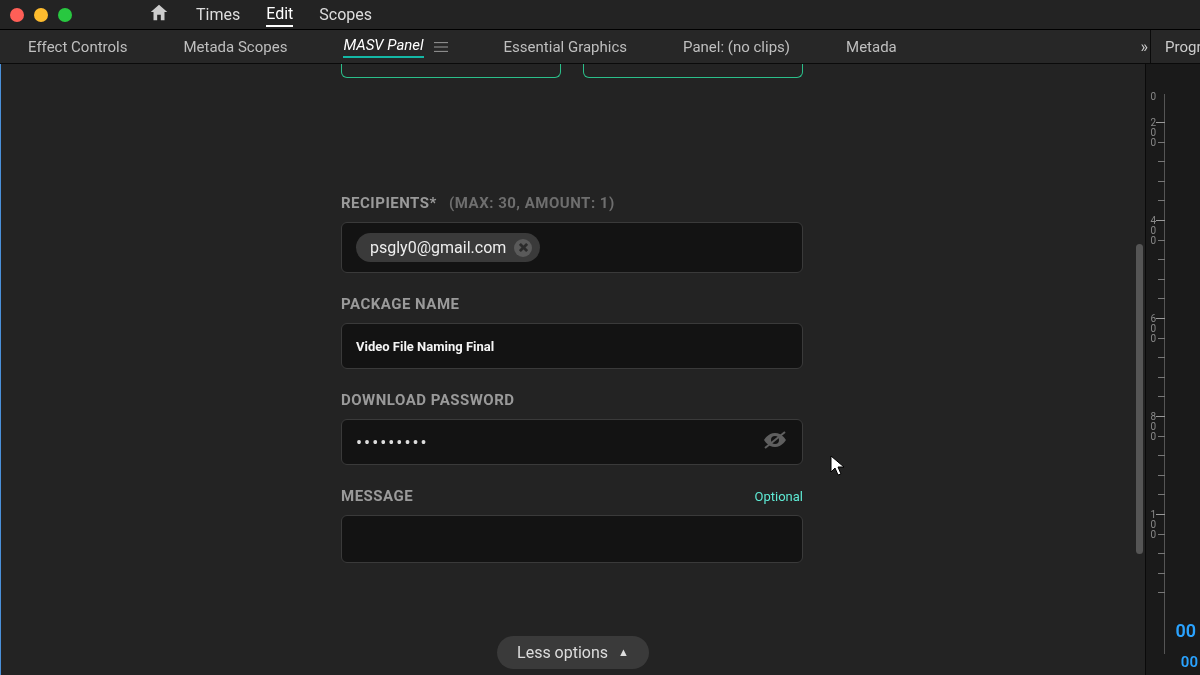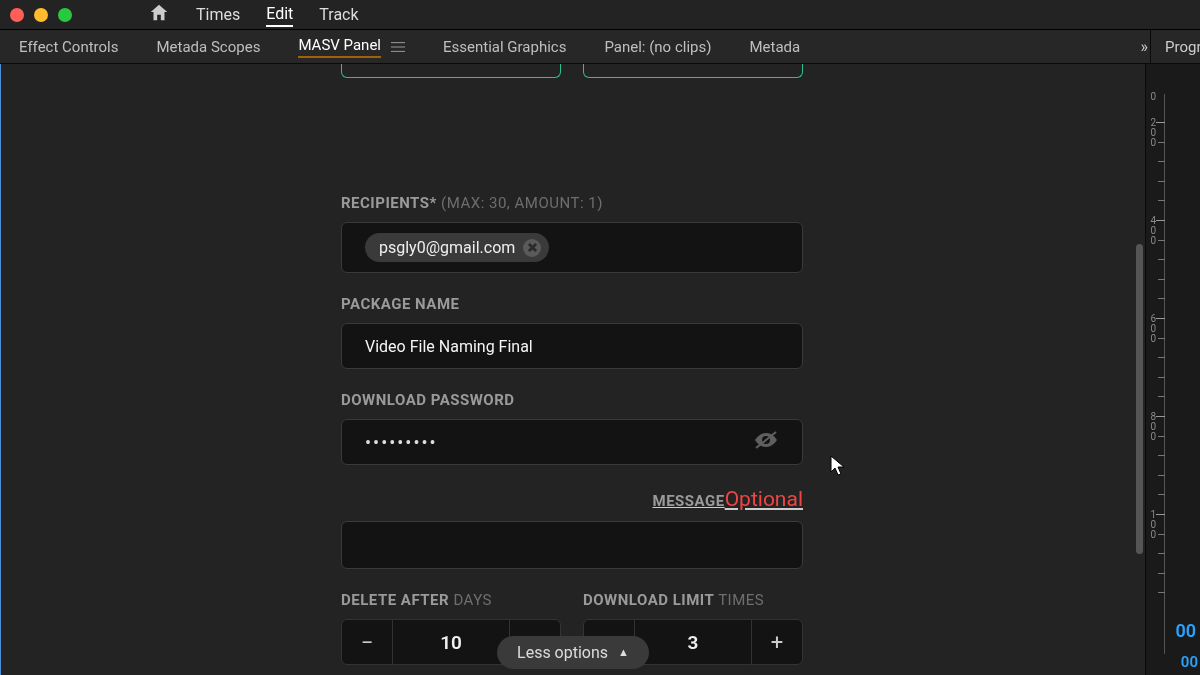--- a/index.html
+++ b/index.html
@@ -11,23 +11,23 @@
   .dot { width: 14px; height: 14px; border-radius: 50%; }
   .dot.red { background: #ff5f57; }
   .dot.yellow { background: #febc2e; }
   .dot.green { background: #28c840; }
   .home-icon svg { width: 22px; height: 22px; fill: #ccc; }
   .menu-item { font-size: 16px; color: #ddd; cursor: pointer; padding: 2px 0; }
   .menu-item.active { color: #fff; border-bottom: 2px solid #fff; }
 
   
   .panel-tabs { height: 34px; background: #272727; display: flex; align-items: center; border-bottom: 1px solid #0a0a0a; position: relative; }
-  .panel-tab { font-size: 15px; color: #bfbfbf; padding: 0 19px; height: 100%; display: flex; align-items: center; cursor: pointer; white-space: nowrap; }
+  .panel-tab { font-size: 15px; color: #bfbfbf; padding: 0 28px; height: 100%; display: flex; align-items: center; cursor: pointer; white-space: nowrap; }
   .panel-tab.active { color: #fff; }
-  .panel-tab.active .tab-label { border-bottom: 2px solid #a16207; padding-bottom: 2px; }
+  .panel-tab.active .tab-label { border-bottom: 2px solid #14b8a6; padding-bottom: 2px; font-style: italic; }
   .panel-tab .burger { margin-left: 10px; display: inline-flex; }
   .panel-tab .burger svg { width: 14px; height: 12px; stroke: #aaa; }
   .tabs-chevrons { position: absolute; right: 56px; top: 0; height: 100%; display: flex; align-items: center; color: #ccc; font-size: 16px; letter-spacing: -4px; cursor: pointer; }
   .right-tab { position: absolute; left: 1150px; top: 0; height: 100%; display: flex; align-items: center; font-size: 15px; color: #ccc; padding-left: 14px; border-left: 1px solid #0a0a0a; }
 
   
   .main { position: absolute; top: 64px; left: 0; width: 1145px; height: 611px; background: #232323; border-left: 1px solid #4a90d9; }
   .scrollbar { position: absolute; right: 2px; top: 180px; width: 7px; height: 310px; background: #555; border-radius: 4px; }
 
   
@@ -37,32 +37,32 @@
   
   .file-chip { position: absolute; top: 38px; left: 344px; width: 458px; height: 60px; background: #131313; border-radius: 6px; display: flex; align-items: center; padding: 0 18px; }
   .folder-icon svg { width: 24px; height: 20px; fill: #e5e5e5; }
   .file-name { margin-left: 22px; font-size: 18px; color: #eee; flex: 1; }
   .close-x { color: #ddd; cursor: pointer; }
   .close-x svg { width: 18px; height: 18px; stroke: #ddd; stroke-width: 2.2; }
 
   
   .form { position: absolute; top: 130px; left: 340px; width: 462px; }
   .label { font-size: 15px; font-weight: 700; letter-spacing: 0.5px; color: #9a9a9a; margin-bottom: 10px; text-transform: uppercase; }
-  .label .sub { color: #6e6e6e; font-weight: 400; }
-  .input-box { width: 100%; background: #131313; border: 1px solid #3a3a3a; border-radius: 6px; padding: 10px 23px; min-height: 46px; display: flex; align-items: center; }
+  .label .sub { color: #6e6e6e; font-weight: 700; margin-left: 8px; }
+  .input-box { width: 100%; background: #131313; border: 1px solid #3a3a3a; border-radius: 6px; padding: 10px 14px; min-height: 46px; display: flex; align-items: center; }
   .chip { background: #3a3a3a; border-radius: 16px; padding: 5px 8px 5px 14px; display: inline-flex; align-items: center; gap: 8px; font-size: 16px; color: #eee; }
   .chip-x { width: 18px; height: 18px; border-radius: 50%; background: #5a5a5a; display: inline-flex; align-items: center; justify-content: center; cursor: pointer; }
   .chip-x svg { width: 9px; height: 9px; stroke: #2b2b2b; stroke-width: 3; }
-  .text-value { font-size: 16px; font-weight: 400; color: #f5f5f5; }
+  .text-value { font-size: 13px; font-weight: 700; color: #f5f5f5; }
   .pwd-dots { font-size: 18px; letter-spacing: 2px; color: #ddd; flex: 1; }
   .eye { cursor: pointer; opacity: 0.5; }
   .eye svg { width: 26px; height: 20px; fill: #aaa; }
   .row-gap { margin-bottom: 22px; }
-  .msg-row { display: flex; justify-content: flex-end; align-items: baseline; margin-bottom: 10px; text-decoration: underline; }
-  .optional { font-size: 21px; color: #ef4444; }
+  .msg-row { display: flex; justify-content: space-between; align-items: baseline; margin-bottom: 10px; }
+  .optional { font-size: 13px; color: #5eead4; }
 
   .two-col { display: flex; gap: 22px; }
   .col { flex: 1; }
   .stepper { display: flex; gap: 0; }
   .step-btn { width: 52px; height: 46px; background: #131313; border: 1px solid #333; display: flex; align-items: center; justify-content: center; cursor: pointer; color: #ccc; font-size: 22px; }
   .step-btn.left { border-radius: 6px 0 0 6px; }
   .step-btn.right { border-radius: 0 6px 6px 0; }
   .step-val { flex: 1; height: 46px; background: #131313; border-top: 1px solid #333; border-bottom: 1px solid #333; display: flex; align-items: center; justify-content: center; font-size: 19px; font-weight: 600; color: #f0f0f0; }
 
   .less-options { position: absolute; bottom: 6px; left: 50%; transform: translateX(-50%); background: #3a3a3a; border-radius: 18px; padding: 7px 20px; font-size: 16px; color: #ddd; display: flex; align-items: center; gap: 10px; cursor: pointer; }
@@ -90,21 +90,21 @@
     <div class="dot yellow"></div>
     <div class="dot green"></div>
   </div>
   <span class="home-icon">
     <svg viewBox="0 0 24 24">
         <path d="M12 3l9 8h-3v9h-4v-6h-4v6H6v-9H3z"></path>
       </svg>
   </span>
   <span class="menu-item">Times</span>
   <span class="menu-item active">Edit</span>
-  <span class="menu-item">Track</span>
+  <span class="menu-item">Scopes</span>
 </div>
 
 <div class="panel-tabs">
   <div class="panel-tab">
       <span class="tab-label">Effect Controls</span>
     </div>
   <div class="panel-tab">
       <span class="tab-label">Metada Scopes</span>
     </div>
   <div class="panel-tab active">
@@ -180,42 +180,20 @@
     <div class="row-gap">
       <div class="msg-row">
         <div class="label" style="margin-bottom:0">Message</div>
         <div class="optional">Optional</div>
       </div>
       <div class="input-box" style="min-height:48px">
         <span></span>
       </div>
     </div>
 
-    <div class="two-col">
-      <div class="col">
-        <div class="label">
-          <span>Delete After</span> <span class="sub">Days</span>
-        </div>
-        <div class="stepper">
-          <div class="step-btn left">−</div>
-          <div class="step-val">10</div>
-          <div class="step-btn right">+</div>
-        </div>
-      </div>
-      <div class="col">
-        <div class="label">
-          <span>Download Limit</span> <span class="sub">Times</span>
-        </div>
-        <div class="stepper">
-          <div class="step-btn left">−</div>
-          <div class="step-val">3</div>
-          <div class="step-btn right">+</div>
-        </div>
-      </div>
-    </div>
 
   </div>
 
   <div class="less-options">
     <span>Less options</span>
       <span class="caret">▲</span>
   </div>
 
   <div class="scrollbar"></div>
 </div>

